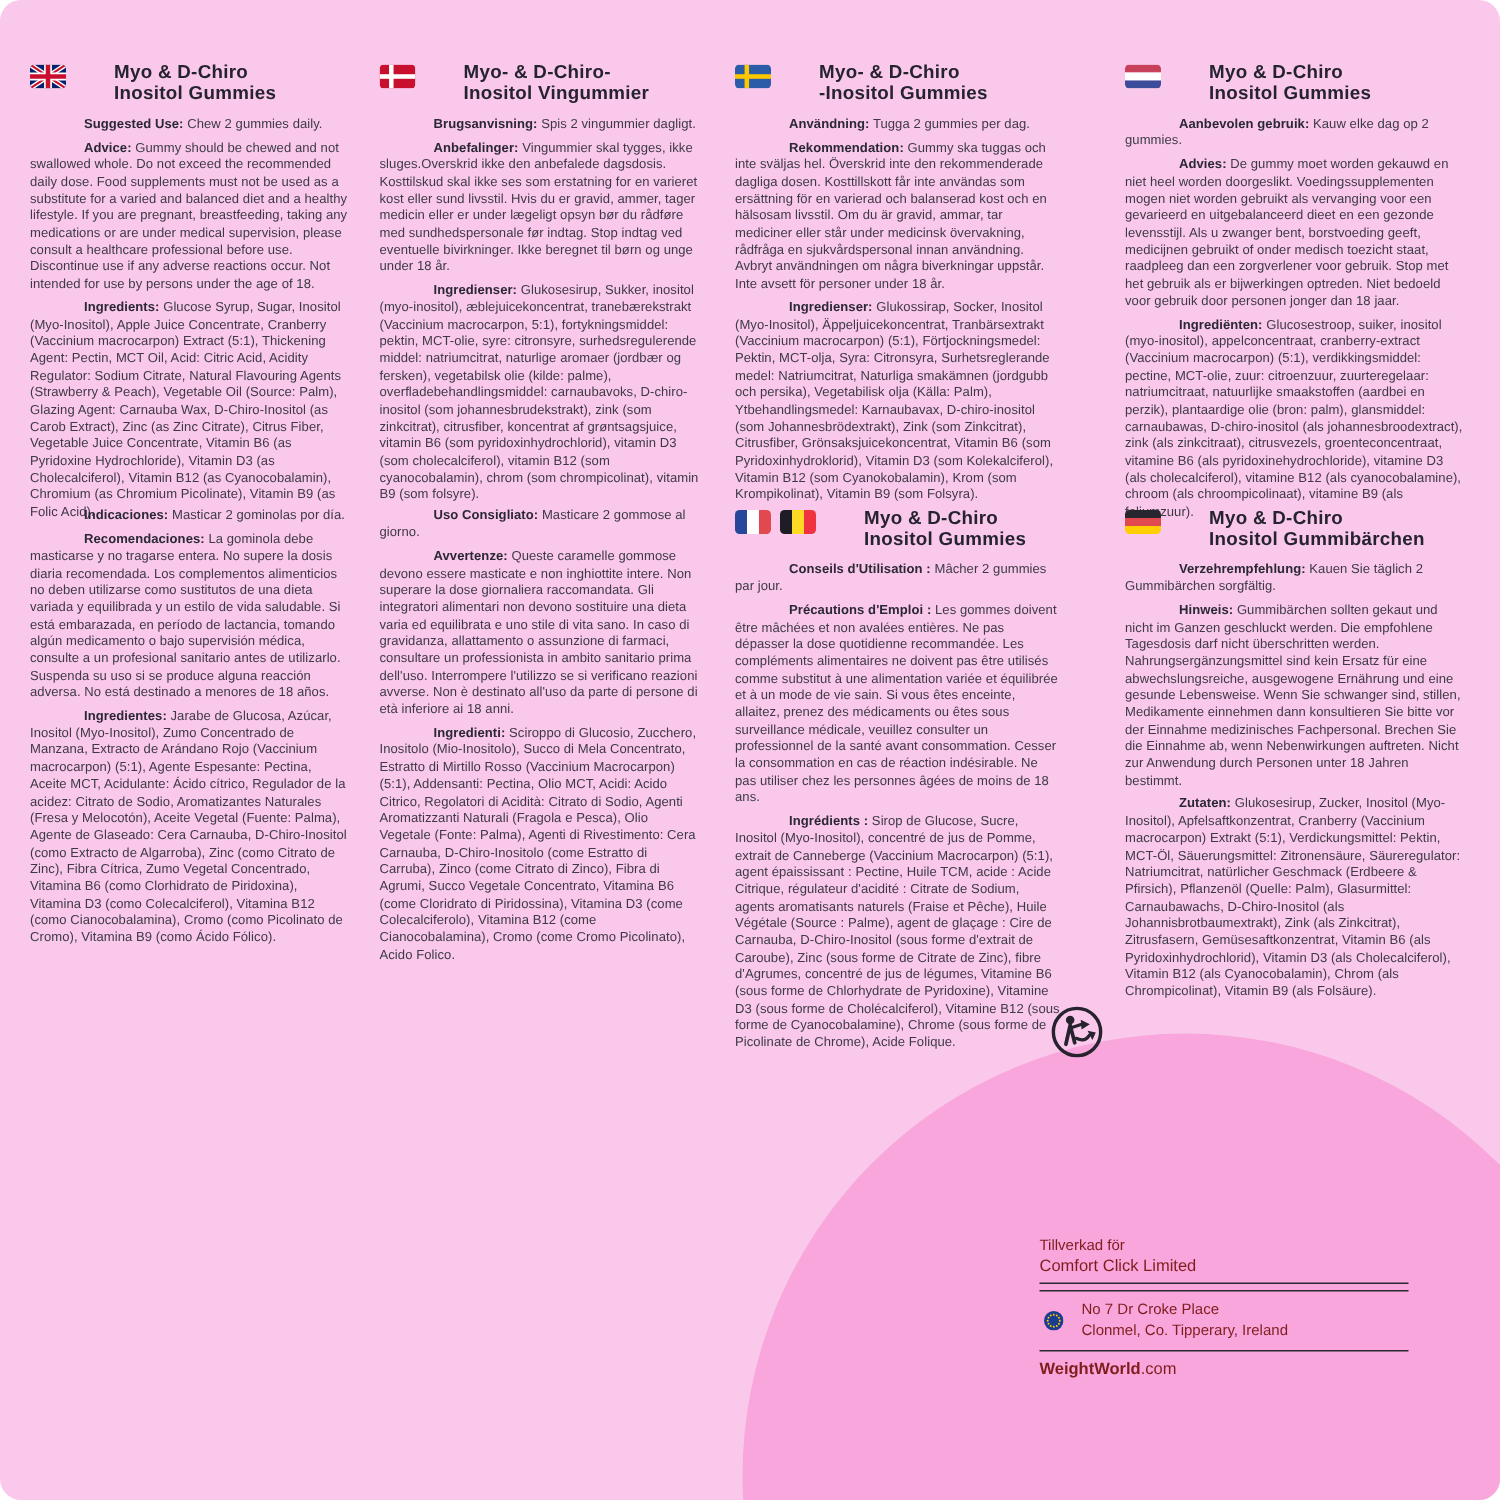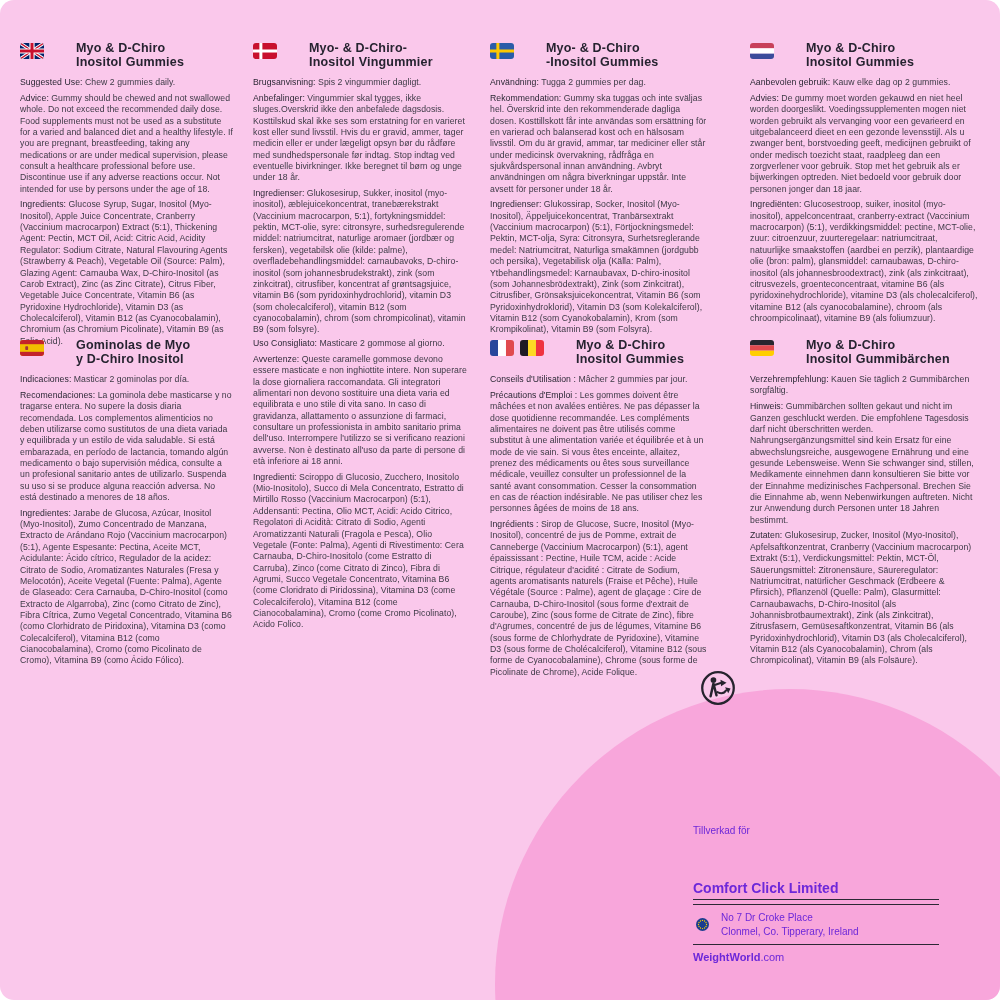--- a/index.html
+++ b/index.html
@@ -15,26 +15,26 @@
   .lang-section{position:absolute;}
   .sec-head{display:flex;gap:8px;margin-bottom:8px;align-items:flex-start;}
   .flag-row{display:flex;gap:6px;padding-top:2px;flex:none;}
   .flag{width:24px;height:16px;border-radius:3px;overflow:hidden;display:block;flex:none;}
   .flag svg{display:block;width:100%;height:100%;}
   .sec-title{margin:0;font-size:12.5px;line-height:14px;font-weight:700;
     color:var(--heading,#262330);letter-spacing:.2px;padding-top:0px;}
   .sec-title span{display:block;margin-left:24px;}
   .sec-body p{font-size:8.7px;line-height:11.35px;margin:0 0 4.5px;
     color:var(--text,#3D3A46);white-space:pre-line;letter-spacing:.05px;}
-  .sec-body .lbl{font-weight:400;color:#2B2835;}
+  .sec-body .lbl{font-weight:700;color:#2B2835;margin-left:36px;}
   .triman{position:absolute;left:699px;top:669px;width:38px;height:38px;}
   .triman svg{display:block;width:100%;height:100%;}
-  .mfr{position:absolute;left:693px;top:824px;width:246px;color:#6d28d9;}
+  .mfr{position:absolute;left:693px;top:824px;width:246px;color:#7f1d1d;}
   .made-for{font-size:10px;line-height:13px;}
-  .company{font-size:14px;line-height:14px;font-weight:700;margin-bottom:4px;margin-top:44px;}
+  .company{font-size:11px;line-height:14px;font-weight:400;margin-bottom:4px;}
   .rule{height:0;border-top:1.2px solid #2B2835;margin:4px 0;}
   .addr-row{display:flex;gap:9px;align-items:center;padding:2px 0;}
   .addr-flag{flex:none;width:19px;display:flex;justify-content:center;align-items:center;}
   .addr-flag svg{display:block;border-radius:2px;}
   .addr-lines{font-size:10px;line-height:13.5px;}
   .brand{font-size:11px;line-height:16px;margin-top:3px;}
   .brand .b{font-weight:700;}
 </style>
 </head>
 <body>
@@ -173,36 +173,20 @@
           <span class="t2">Inositol Gummies</span>
         </h2>
     </div>
     <div class="sec-body">
       <p><b class="lbl">Aanbevolen gebruik:</b><span class="txt"> Kauw elke dag op 2 gummies.</span></p>
       <p><b class="lbl">Advies:</b><span class="txt"> De gummy moet worden gekauwd en niet heel worden doorgeslikt. Voedingssupplementen mogen niet worden gebruikt als vervanging voor een gevarieerd en uitgebalanceerd dieet en een gezonde levensstijl. Als u zwanger bent, borstvoeding geeft, medicijnen gebruikt of onder medisch toezicht staat, raadpleeg dan een zorgverlener voor gebruik. Stop met het gebruik als er bijwerkingen optreden. Niet bedoeld voor gebruik door personen jonger dan 18 jaar.</span></p>
       <p><b class="lbl">Ingrediënten:</b><span class="txt"> Glucosestroop, suiker, inositol (myo-inositol), appelconcentraat, cranberry-extract (Vaccinium macrocarpon) (5:1), verdikkingsmiddel: pectine, MCT-olie, zuur: citroenzuur, zuurteregelaar: natriumcitraat, natuurlijke smaakstoffen (aardbei en perzik), plantaardige olie (bron: palm), glansmiddel: carnaubawas, D-chiro-inositol (als johannesbroodextract), zink (als zinkcitraat), citrusvezels, groenteconcentraat, vitamine B6 (als pyridoxinehydrochloride), vitamine D3 (als cholecalciferol), vitamine B12 (als cyanocobalamine), chroom (als chroompicolinaat), vitamine B9 (als foliumzuur).</span></p>
     </div>
   </section>
     <section class="lang-section" style="left: 20px; top: 338px; width: 213px;">
-    <div class="sec-head">
-      <div class="flag-row">
-          <span class="flag">
-            <svg viewBox="0 0 32 21" preserveAspectRatio="none">
-              <rect width="32" height="21" fill="#F1BF00"></rect>
-              <rect width="32" height="5.5" fill="#C3232B"></rect>
-              <rect y="15.5" width="32" height="5.5" fill="#C3232B"></rect>
-              <rect x="7" y="8.2" width="3.8" height="5" rx="1" fill="#A4343C"></rect>
-            </svg>
-          </span>
-        </div>
-      <h2 class="sec-title">
-          <span class="t1">Gominolas de Myo</span>
-          <span class="t2">y D-Chiro Inositol</span>
-        </h2>
-    </div>
     <div class="sec-body">
       <p><b class="lbl">Indicaciones:</b><span class="txt"> Masticar 2 gominolas por día.</span></p>
       <p><b class="lbl">Recomendaciones:</b><span class="txt"> La gominola debe masticarse y no tragarse entera. No supere la dosis diaria recomendada. Los complementos alimenticios no deben utilizarse como sustitutos de una dieta variada y equilibrada y un estilo de vida saludable. Si está embarazada, en período de lactancia, tomando algún medicamento o bajo supervisión médica, consulte a un profesional sanitario antes de utilizarlo. Suspenda su uso si se produce alguna reacción adversa. No está destinado a menores de 18 años.</span></p>
       <p><b class="lbl">Ingredientes:</b><span class="txt"> Jarabe de Glucosa, Azúcar, Inositol (Myo-Inositol), Zumo Concentrado de Manzana, Extracto de Arándano Rojo (Vaccinium macrocarpon) (5:1), Agente Espesante: Pectina, Aceite MCT, Acidulante: Ácido cítrico, Regulador de la acidez: Citrato de Sodio, Aromatizantes Naturales (Fresa y Melocotón), Aceite Vegetal (Fuente: Palma), Agente de Glaseado: Cera Carnauba, D-Chiro-Inositol (como Extracto de Algarroba), Zinc (como Citrato de Zinc), Fibra Cítrica, Zumo Vegetal Concentrado, Vitamina B6 (como Clorhidrato de Piridoxina), Vitamina D3 (como Colecalciferol), Vitamina B12 (como Cianocobalamina), Cromo (como Picolinato de Cromo), Vitamina B9 (como Ácido Fólico).</span></p>
     </div>
   </section>
     <section class="lang-section" style="left: 253px; top: 338px; width: 215px;">
     <div class="sec-body">
       <p><b class="lbl">Uso Consigliato:</b><span class="txt"> Masticare 2 gommose al giorno.</span></p>
       <p><b class="lbl">Avvertenze:</b><span class="txt"> Queste caramelle gommose devono essere masticate e non inghiottite intere. Non superare la dose giornaliera raccomandata. Gli integratori alimentari non devono sostituire una dieta varia ed equilibrata e uno stile di vita sano. In caso di gravidanza, allattamento o assunzione di farmaci, consultare un professionista in ambito sanitario prima dell'uso. Interrompere l'utilizzo se si verificano reazioni avverse. Non è destinato all'uso da parte di persone di età inferiore ai 18 anni.</span></p>

